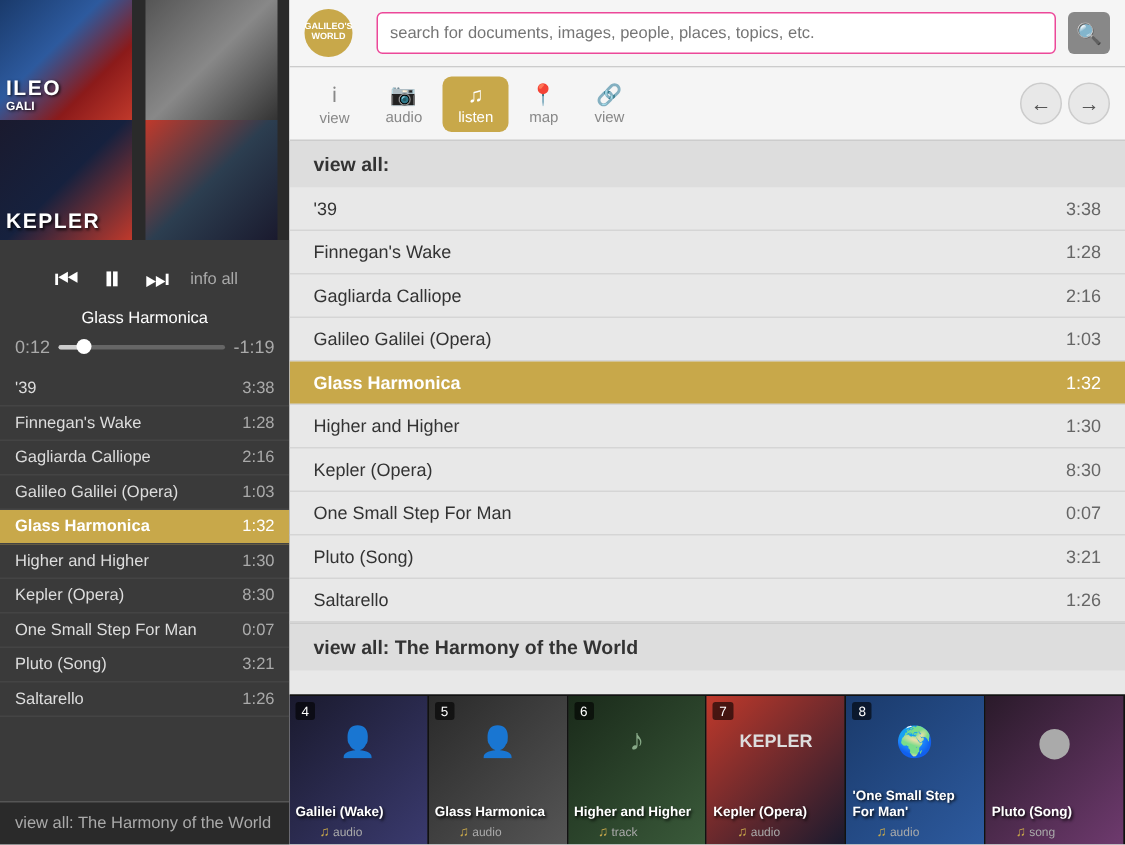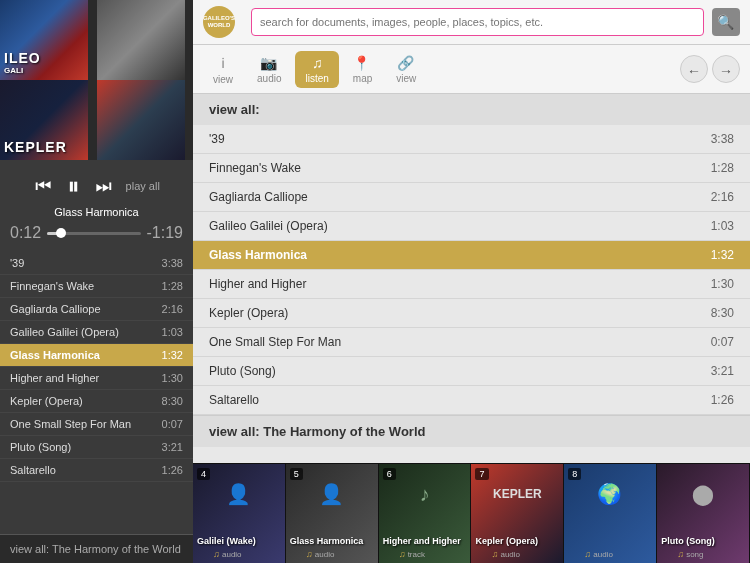--- a/index.html
+++ b/index.html
@@ -113,21 +113,21 @@
 
     .progress-row {
       display: flex;
       align-items: center;
       gap: 6px;
       margin-top: 2px;
     }
 
     .time-label {
       color: #aaa;
-      font-size: 16px;
+      font-size: 12px;
       min-width: 22px;
     }
 
     .progress-bar-container {
       flex: 1;
       height: 3px;
       background: #666;
       border-radius: 2px;
       position: relative;
     }
@@ -468,21 +468,21 @@
     </div>
     <div class="album-thumb album-thumb-4">
     </div>
   </div>
 
   <div class="player-controls">
     <div class="controls-row">
       <button class="ctrl-btn">⏮</button>
       <button class="ctrl-btn play-btn">⏸</button>
       <button class="ctrl-btn">⏭</button>
-      <button class="play-all-btn">play all</button>
+      <button class="play-all-btn">info all</button>
     </div>
     <div class="now-playing">Glass Harmonica</div>
     <div class="progress-row">
       <span class="time-label">0:12</span>
       <div class="progress-bar-container">
         <div class="progress-fill"></div>
         <div class="progress-thumb"></div>
       </div>
       <span class="time-label">-1:19</span>
     </div>
@@ -680,20 +680,21 @@
           <span class="thumb-music-icon">♫</span>
           <span> audio</span>
         </div>
       </div>
 
       <div class="thumb-item thumb-bg-5">
         <span class="thumb-number">8</span>
         <div style="width:100%; height:60px; display:flex; align-items:center; justify-content:center;">
           <span style="color:#aaa; font-size:20px;">🌍</span>
         </div>
+        <div class="thumb-label">'One Small Step For Man'</div>
         <div class="thumb-type">
           <span class="thumb-music-icon">♫</span>
           <span> audio</span>
         </div>
       </div>
 
       <div class="thumb-item thumb-bg-6">
         <div style="width:100%; height:60px; display:flex; align-items:center; justify-content:center;">
           <span style="color:#aaa; font-size:20px;">⬤</span>
         </div>

